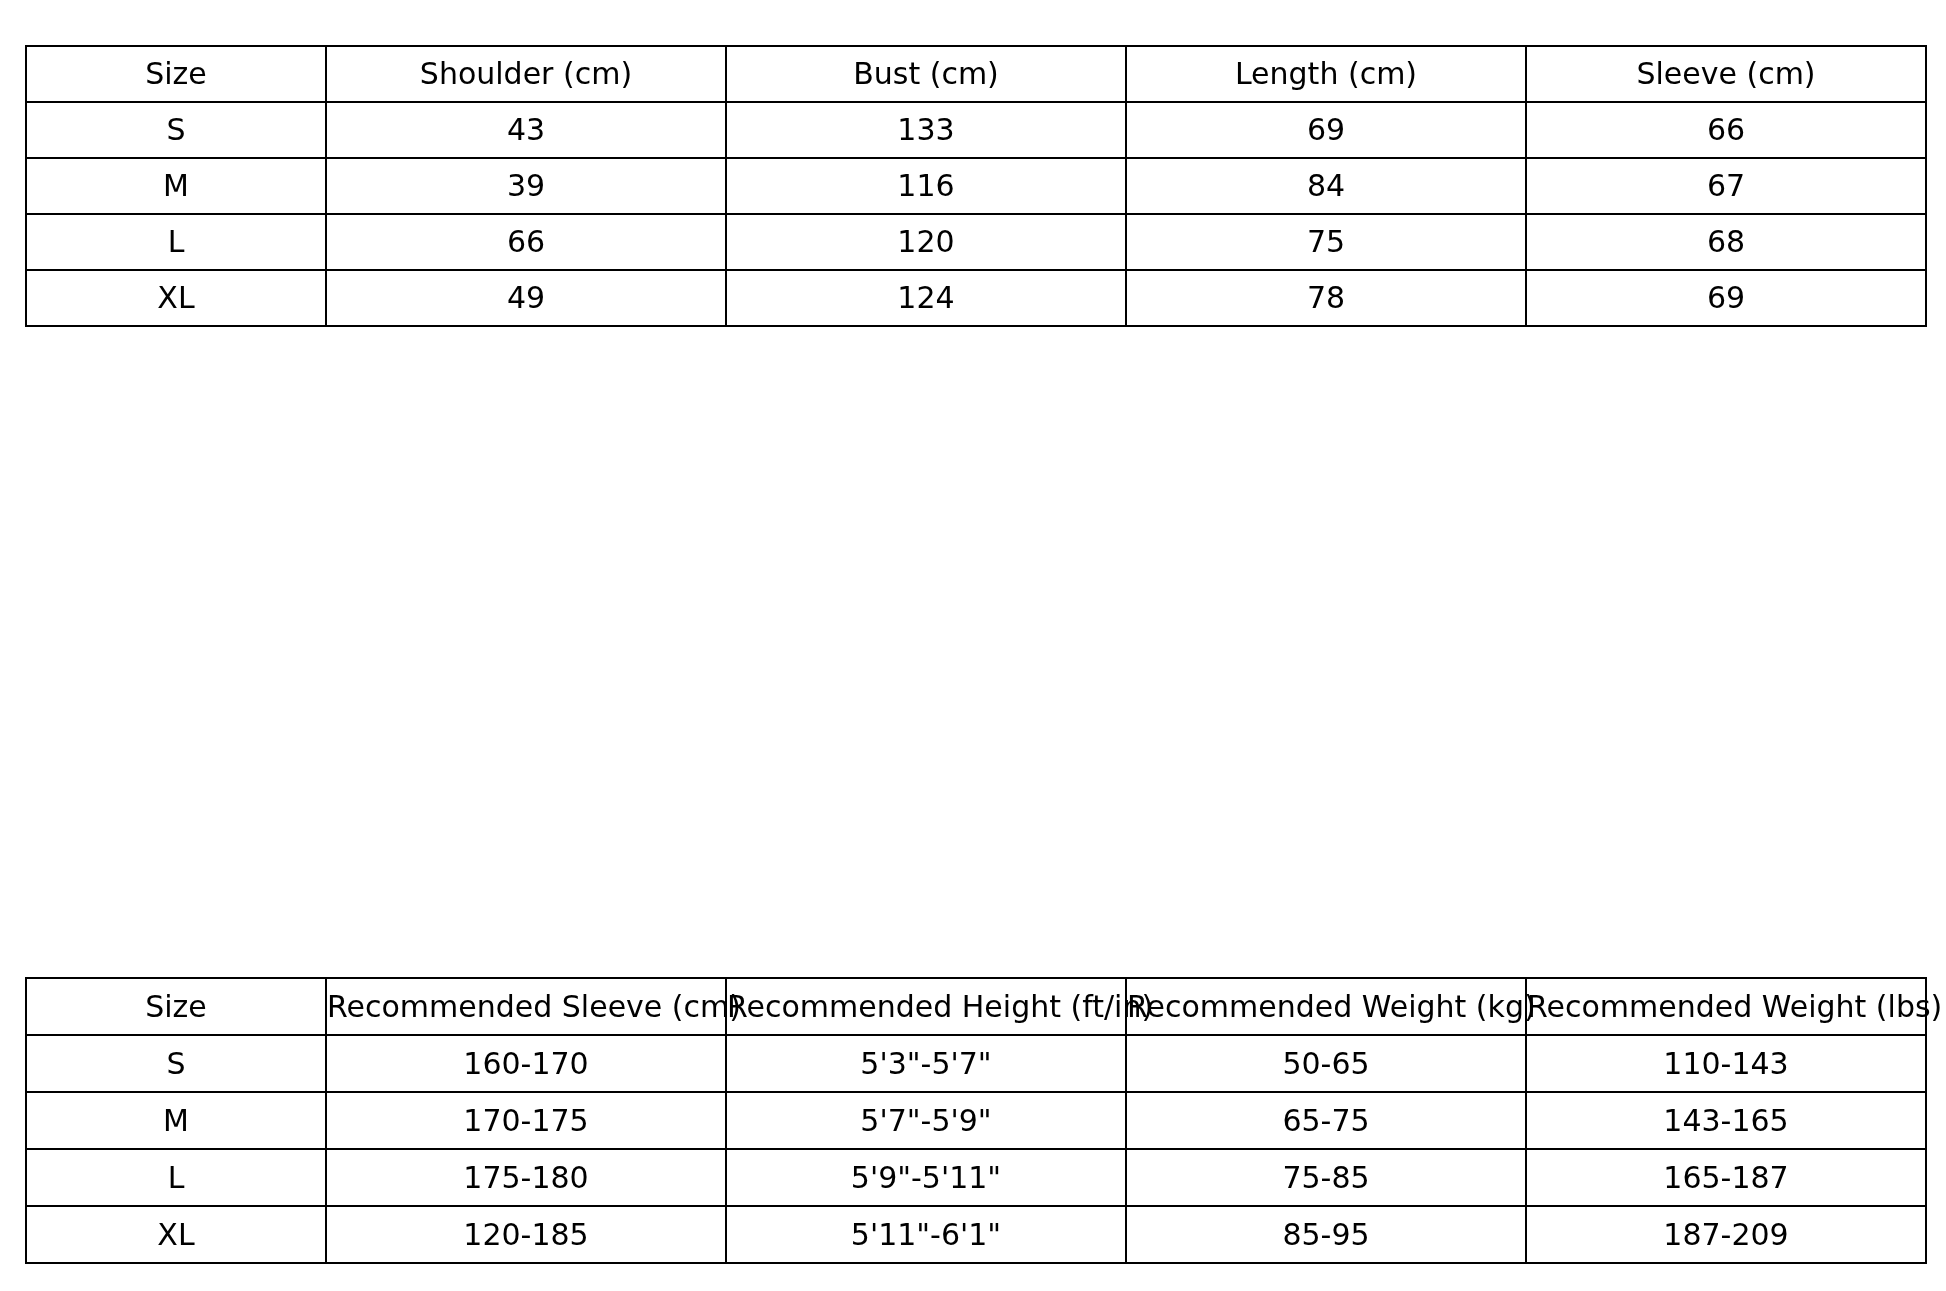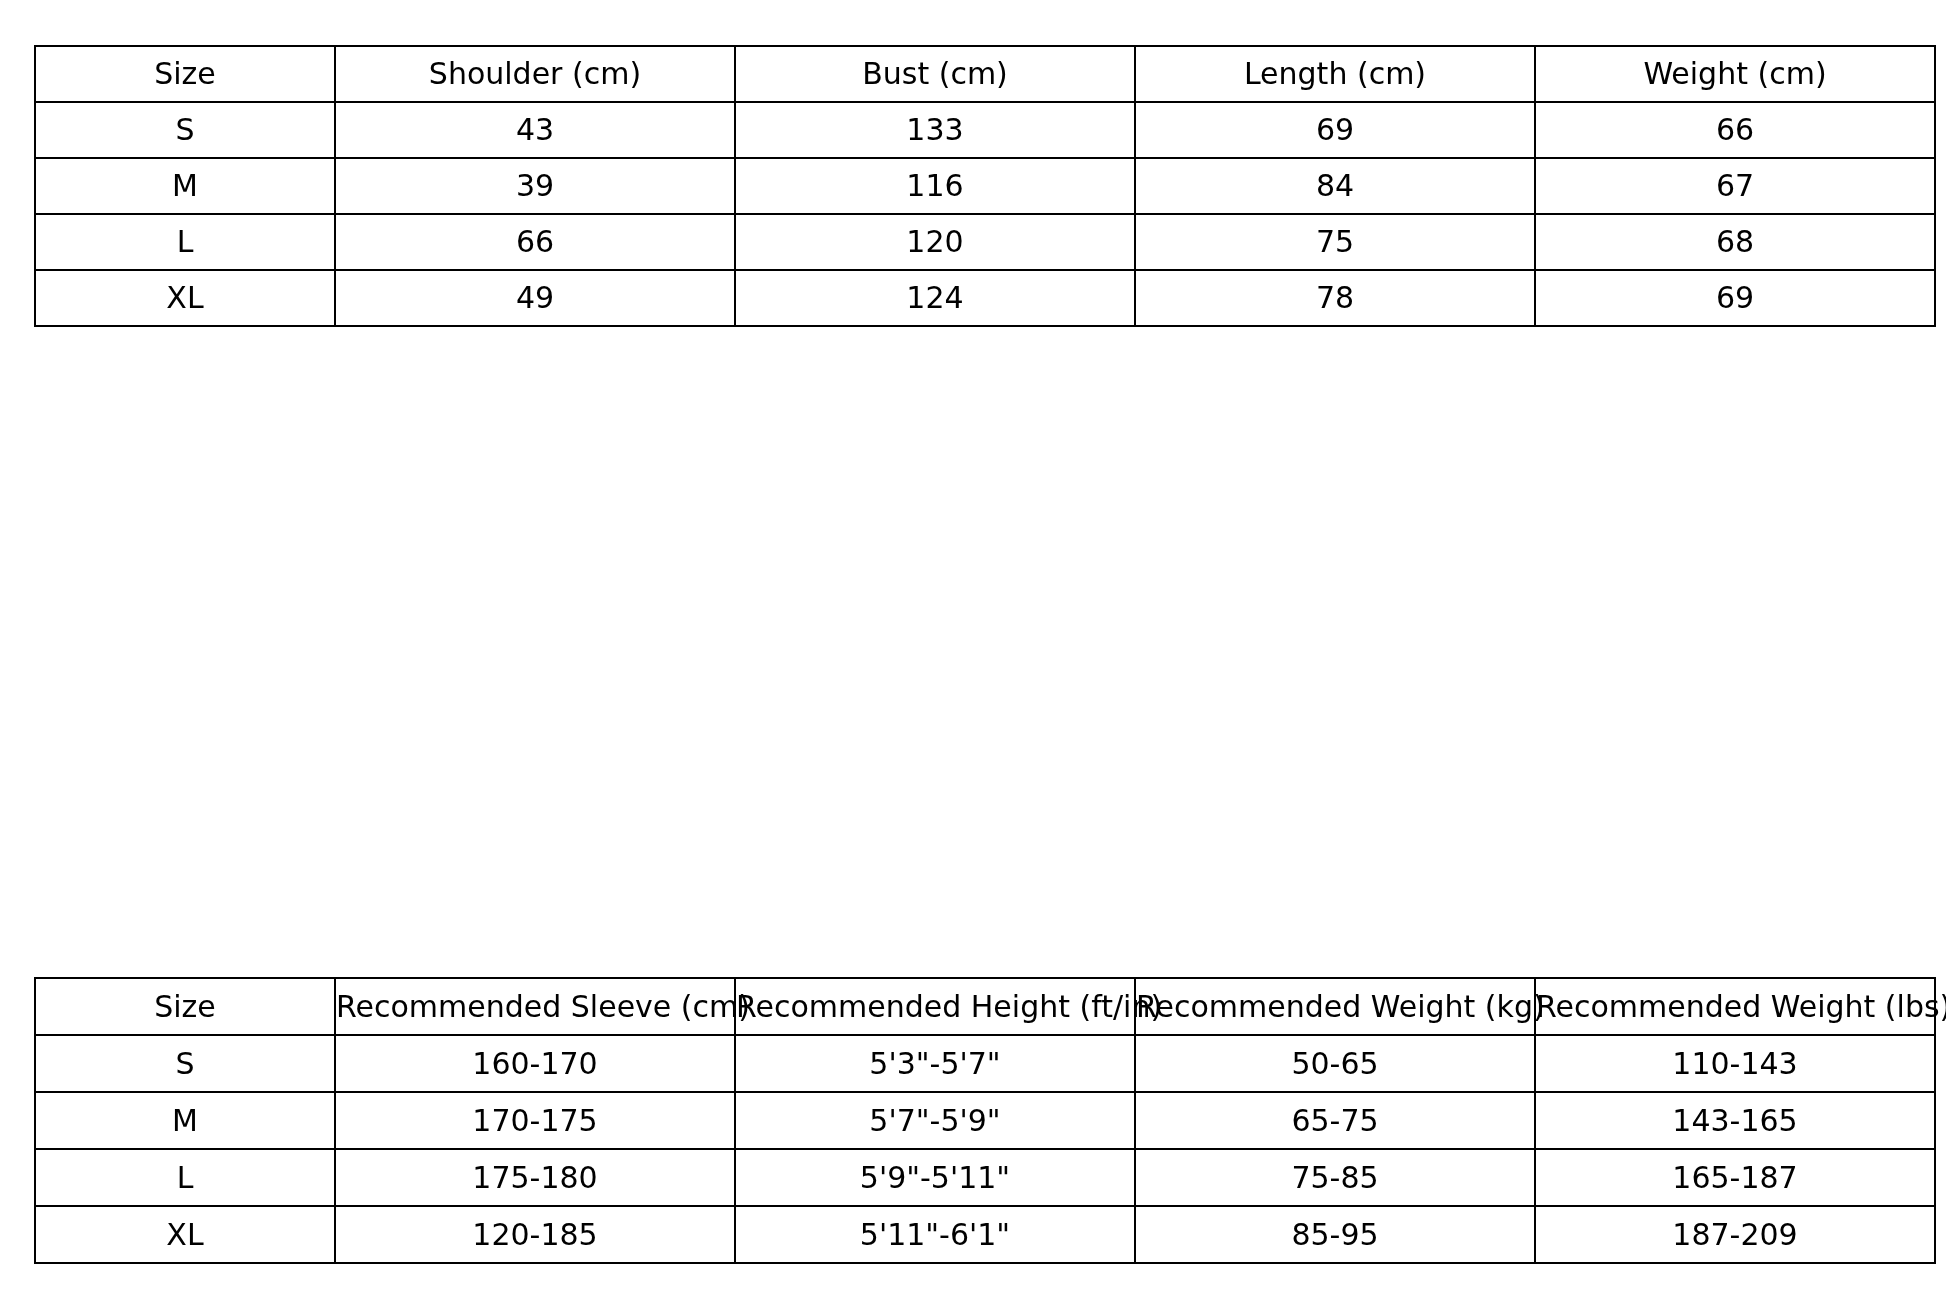--- a/index.html
+++ b/index.html
@@ -10,21 +10,21 @@
   body {
     width: 1946px;
     height: 1291px;
     position: relative;
     font-family: "DejaVu Sans", sans-serif;
     color: #000000;
     overflow: hidden;
   }
   .sheet {
     position: absolute;
-    left: 9px;
+    left: 0;
     top: 0;
     width: 1642px;
     height: 1291px;
   }
   table.grid {
     position: absolute;
     border-collapse: collapse;
     table-layout: fixed;
   }
   table.grid td {
@@ -89,21 +89,21 @@
         <col class="c2">
         <col class="c3">
         <col class="c4">
     </colgroup>
     <tbody>
       <tr class="header-row">
         <td>Size</td>
         <td>Shoulder (cm)</td>
         <td>Bust (cm)</td>
         <td>Length (cm)</td>
-        <td>Weight (cm)</td>
+        <td>Sleeve (cm)</td>
       </tr>
       <tr>
         <td>S</td>
         <td>43</td>
         <td>133</td>
         <td>69</td>
         <td>66</td>
       </tr>
       <tr>
         <td>M</td>

